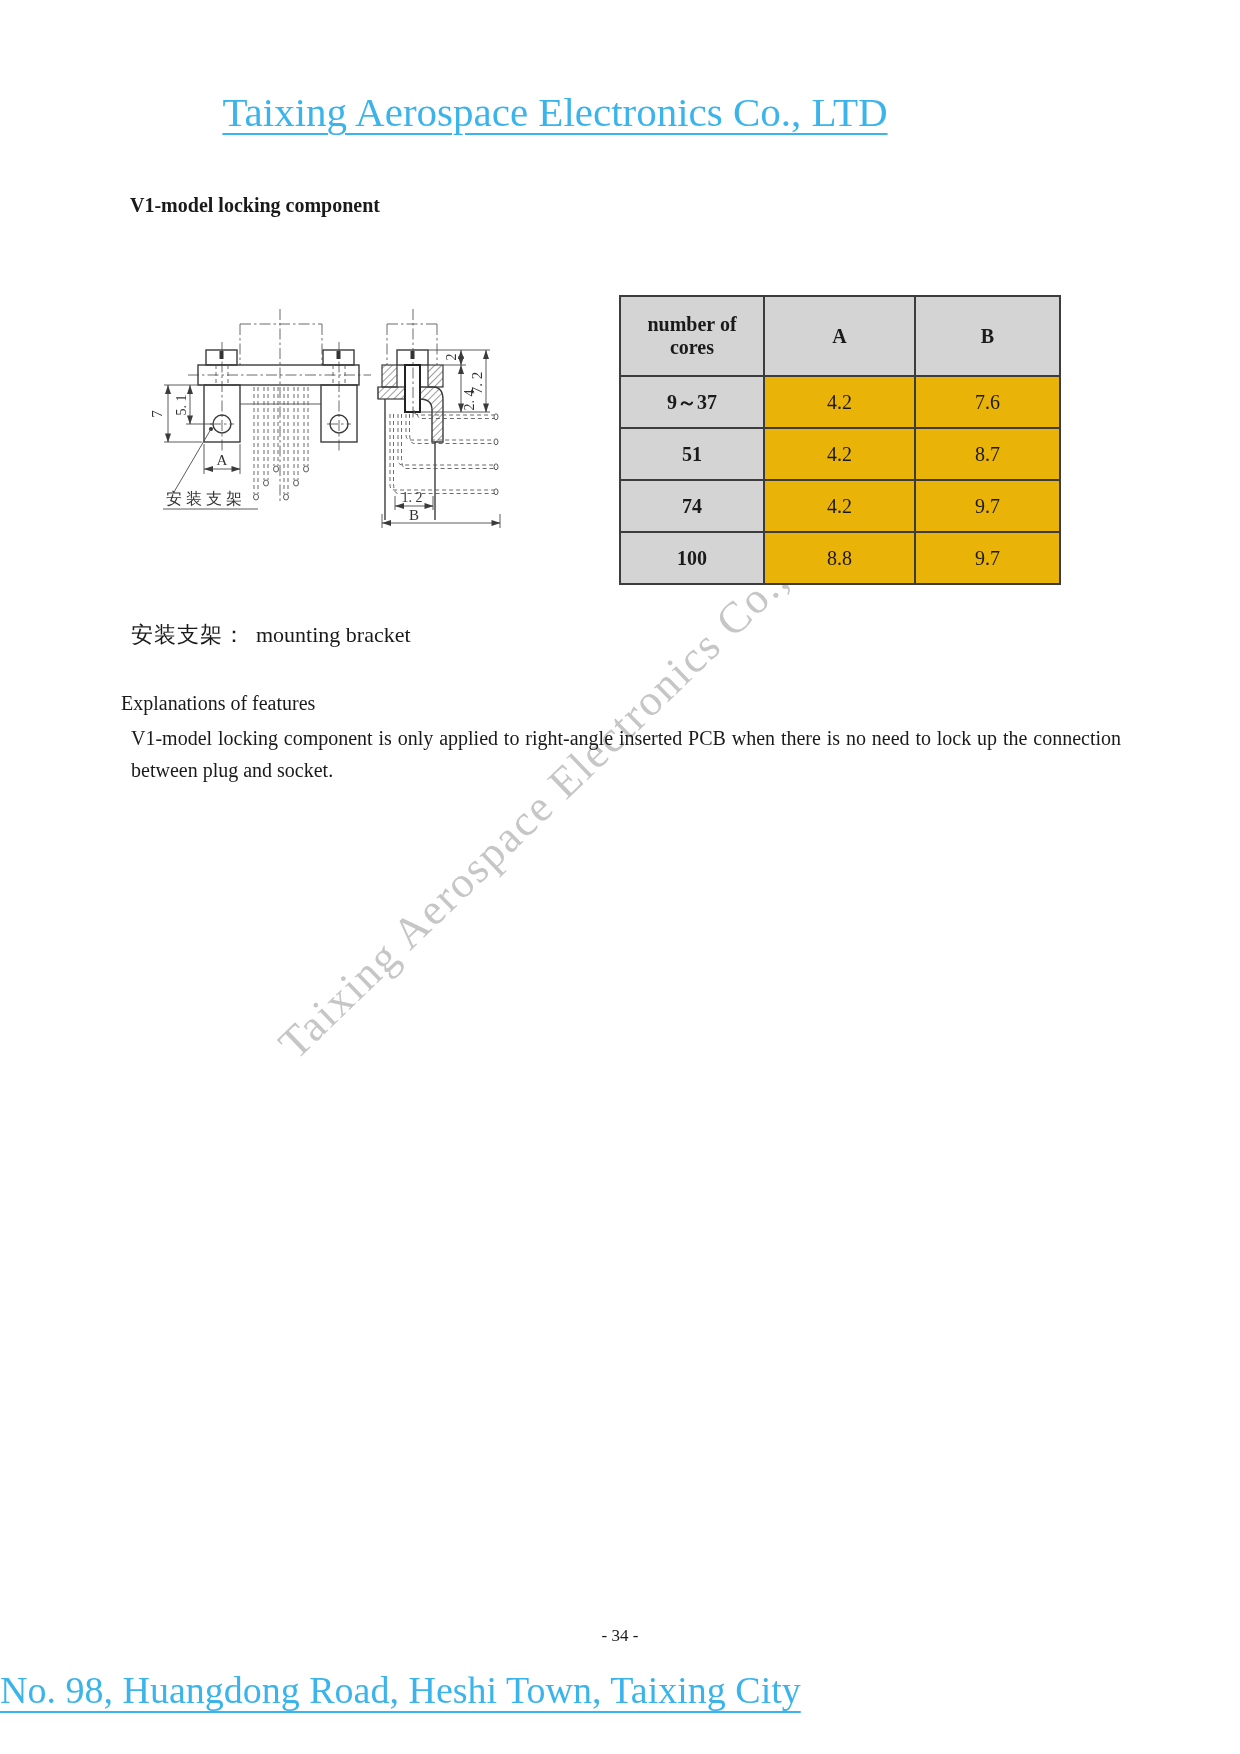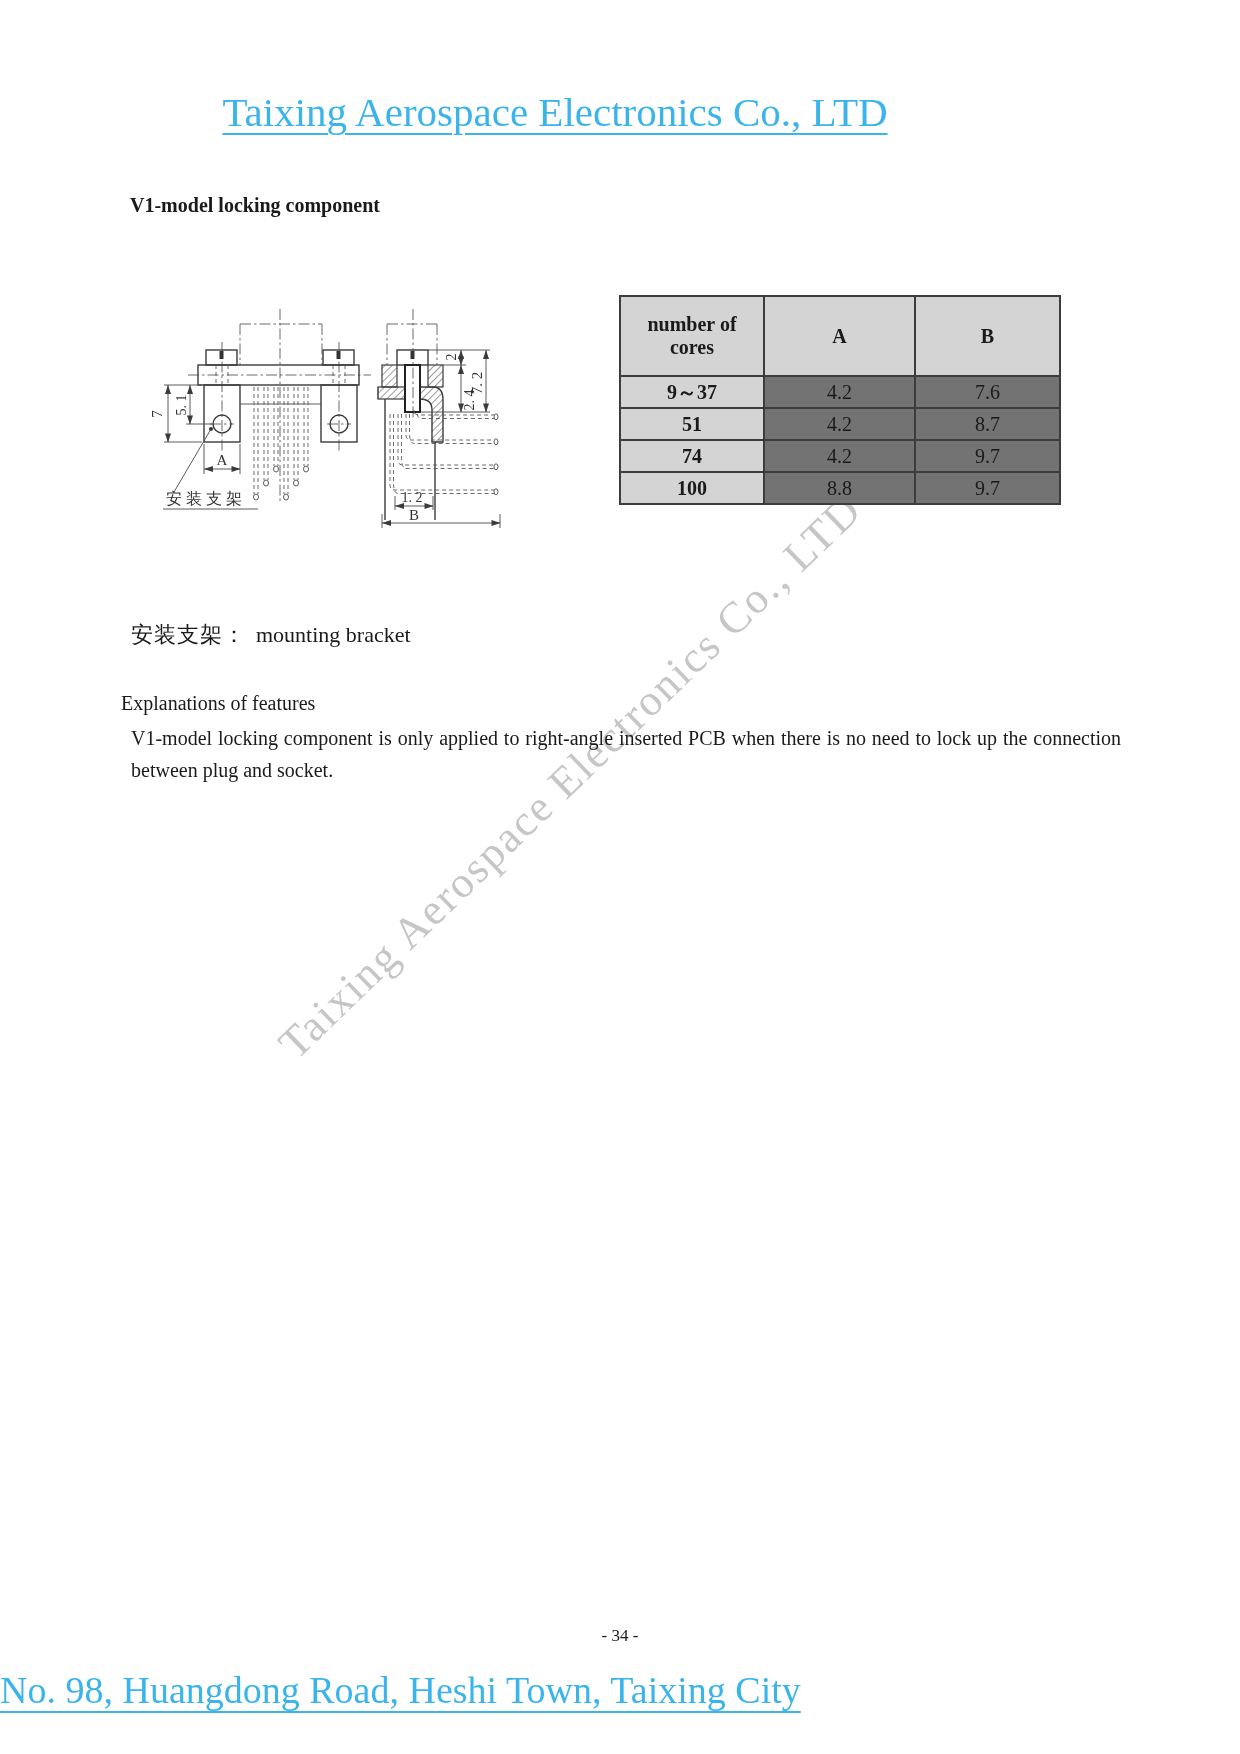--- a/index.html
+++ b/index.html
@@ -52,22 +52,22 @@
     vertical-align: middle;
     font-size: 20px;
     padding: 0 6px;
   }
   .spec-table th { font-weight: bold; background: #d4d4d4; }
   .spec-table td.rowhead { font-weight: bold; background: #d4d4d4; }
   .spec-table .col-cores { width: 144px; }
   .spec-table .col-a { width: 151px; }
   .spec-table .col-b { width: 145px; }
   .spec-table tr.hdr { height: 80px; }
-  .spec-table tr.datarow { height: 32px; border-radius: 20px; }
-  .spec-table tr.datarow td:not(.rowhead) { background: #737373; }
+  .spec-table tr.datarow { height: 52px; border-radius: 20px; }
+  .spec-table tr.datarow td:not(.rowhead) { background: #eab308; }
   .mounting-line {
     position: absolute;
     top: 620px;
     left: 131px;
     font-size: 22px;
   }
   .mounting-line .cn { letter-spacing: 1px; }
   .mounting-line .en { margin-left: 10px; }
   .features-heading {
     position: absolute;

